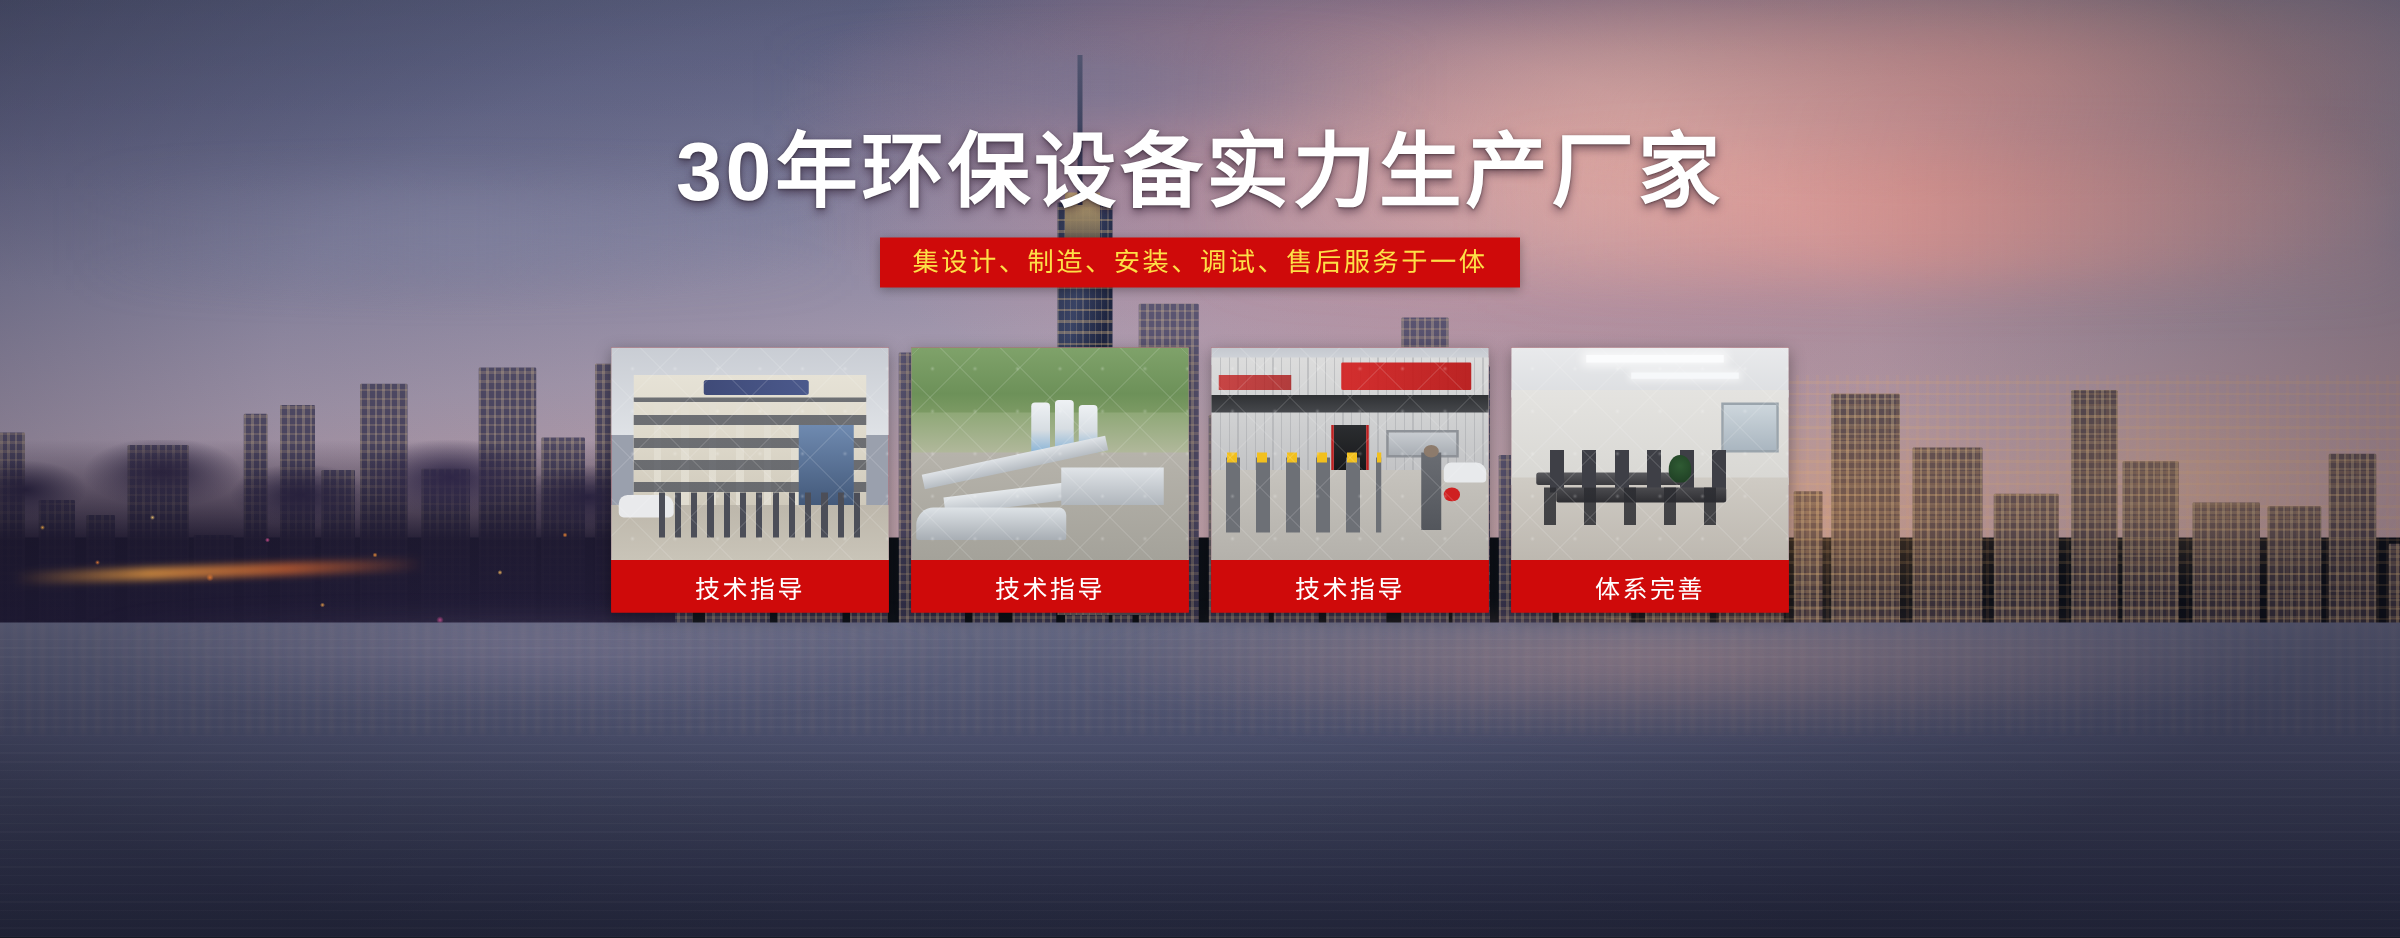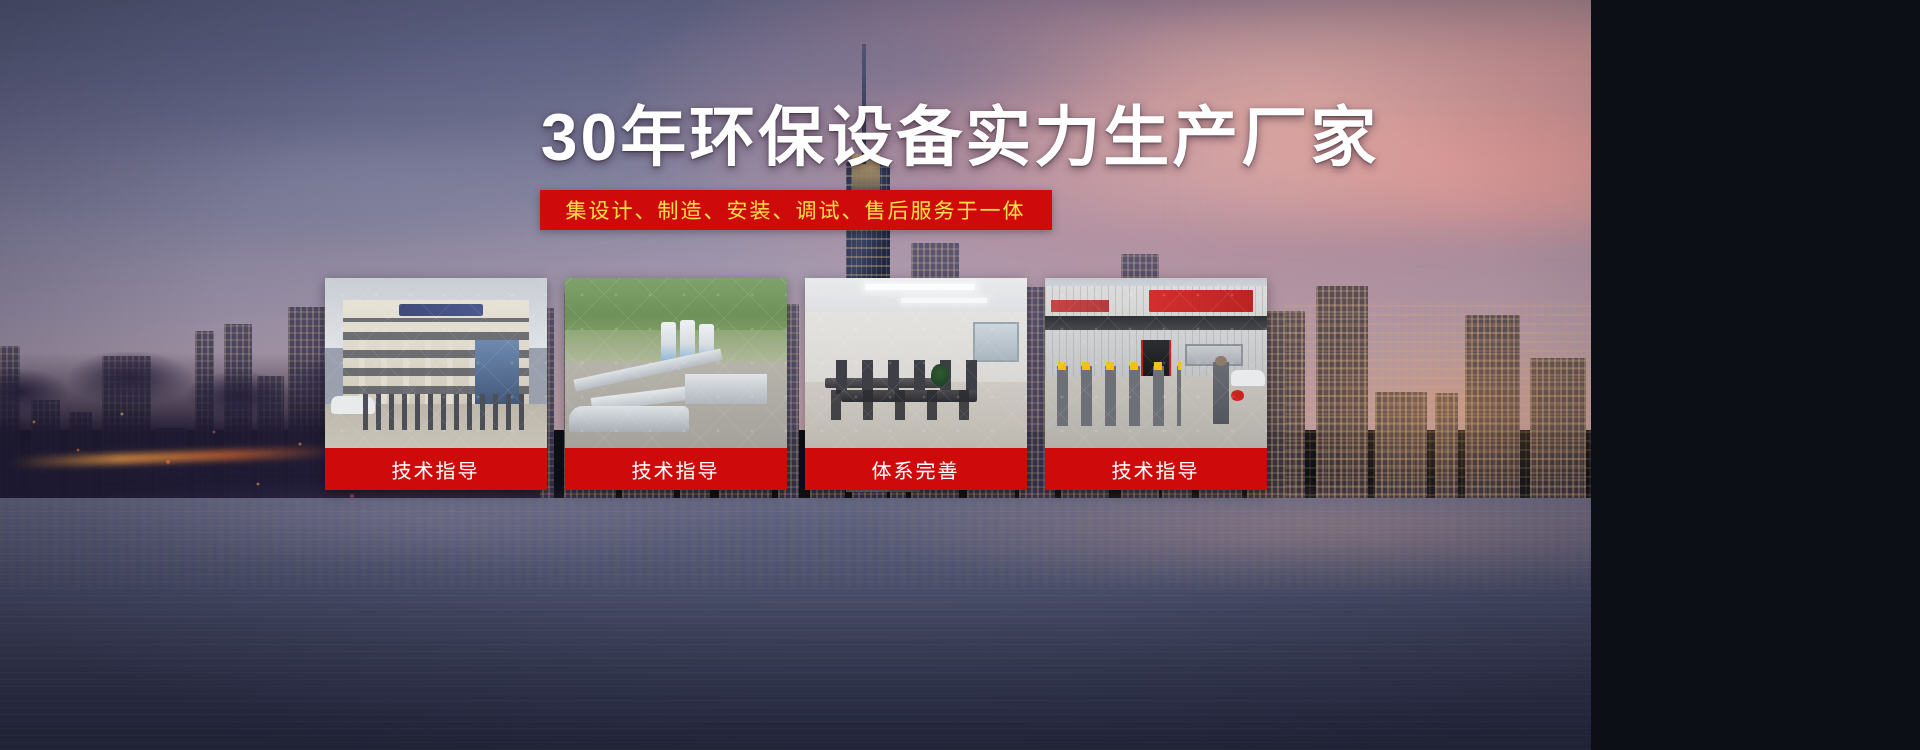--- a/index.html
+++ b/index.html
@@ -1,21 +1,21 @@
 <!DOCTYPE html>
 <html lang="zh-CN"><head>
 <meta charset="utf-8">
 <title>Hero Banner</title>
 <style>
   * { margin:0; padding:0; box-sizing:border-box; }
   html,body { width:1920px; height:750px; overflow:hidden; background:#0c1016; }
   body { font-family:"Liberation Sans","DejaVu Sans",sans-serif; }
 
   .banner {
-    position:relative; width:1591px; height:750px; overflow:hidden;
+    position:relative; width:1920px; height:750px; overflow:hidden;
   }
 
   
   .bg { position:absolute; inset:0; overflow:hidden; }
 
   .sky {
     position:absolute; left:0; top:0; width:1920px; height:430px;
     background:
       radial-gradient(ellipse 900px 320px at 1260px 120px, rgba(236,170,168,.85) 0%, rgba(214,150,160,.45) 40%, rgba(0,0,0,0) 72%),
       radial-gradient(ellipse 700px 240px at 1620px 60px, rgba(245,196,180,.75) 0%, rgba(0,0,0,0) 70%),
@@ -528,39 +528,20 @@
           <div class="p2-shed"></div>
           <div class="p2-shed2"></div>
           <div class="wm"></div>
           <div class="wm-dot"></div>
         </div>
         <div class="card-caption">技术指导</div>
       </div>
 
       <div class="card">
         <div class="card-photo">
-          <div class="p3-ceil"></div>
-          <div class="p3-light1"></div>
-          <div class="p3-light2"></div>
-          <div class="p3-wall"></div>
-          <div class="p3-win"></div>
-          <div class="p3-floor"></div>
-          <div class="p3-desk2"></div>
-          <div class="p3-people"></div>
-          <div class="p3-plant"></div>
-          <div class="p3-desk"></div>
-          <div class="p3-chairs"></div>
-          <div class="wm"></div>
-          <div class="wm-dot"></div>
-        </div>
-        <div class="card-caption">体系完善</div>
-      </div>
-
-      <div class="card">
-        <div class="card-photo">
           <div class="p4-sky"></div>
           <div class="p4-wall"></div>
           <div class="p4-ribs"></div>
           <div class="p4-sign"></div>
           <div class="p4-sign-s"></div>
           <div class="p4-band"></div>
           <div class="p4-door"></div>
           <div class="p4-win"></div>
           <div class="p4-ground"></div>
           <div class="p4-car"></div>
@@ -568,15 +549,34 @@
           <div class="p4-hats"></div>
           <div class="p4-lead"></div>
           <div class="p4-lead-head"></div>
           <div class="p4-helmet-red"></div>
           <div class="wm"></div>
           <div class="wm-dot"></div>
         </div>
         <div class="card-caption">技术指导</div>
       </div>
 
+      <div class="card">
+        <div class="card-photo">
+          <div class="p3-ceil"></div>
+          <div class="p3-light1"></div>
+          <div class="p3-light2"></div>
+          <div class="p3-wall"></div>
+          <div class="p3-win"></div>
+          <div class="p3-floor"></div>
+          <div class="p3-desk2"></div>
+          <div class="p3-people"></div>
+          <div class="p3-plant"></div>
+          <div class="p3-desk"></div>
+          <div class="p3-chairs"></div>
+          <div class="wm"></div>
+          <div class="wm-dot"></div>
+        </div>
+        <div class="card-caption">体系完善</div>
+      </div>
+
     </div>
   </div>
 </div>
 
 </body></html>

